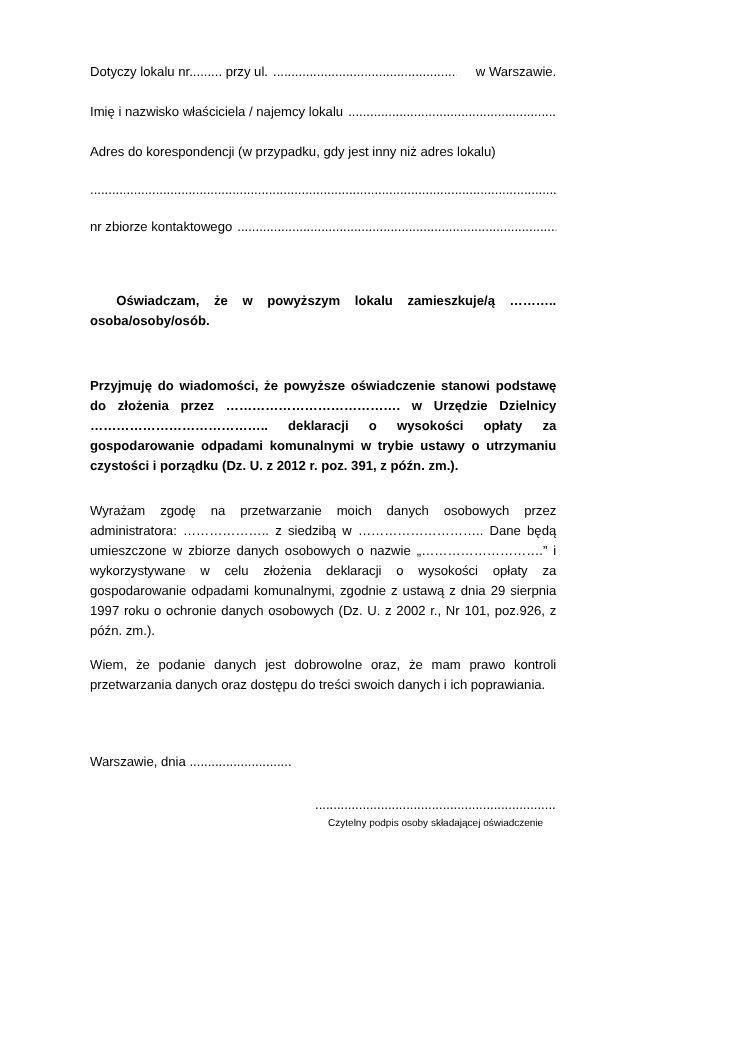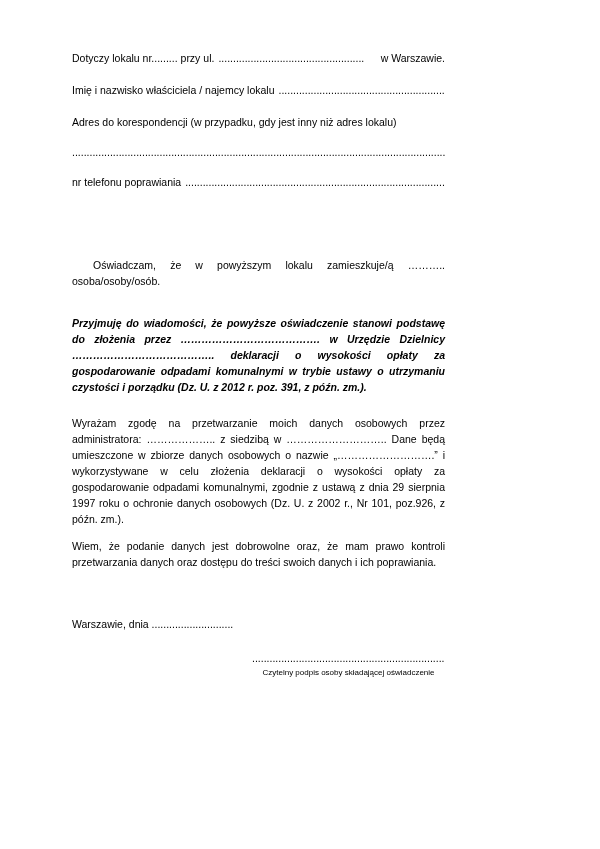--- a/index.html
+++ b/index.html
@@ -38,33 +38,33 @@
     margin-bottom: 17px;
   }
   .doc-title {
     text-align: center;
     font-weight: bold;
     font-size: 11px;
     margin-top: 33px;
     line-height: 14px;
   }
   .statement {
-    font-weight: normal;
+    font-weight: bold;
     text-indent: 21px;
-    margin-top: 68px;
+    margin-top: 44px;
     line-height: 16px;
     text-align: justify;
   }
   .para {
     text-align: justify;
     line-height: 16px;
   }
   .para.bold { font-weight: bold; }
   .p1 { margin-top: 7px; }
-  .p2 { margin-top: 26px; font-style: italic; }
+  .p2 { margin-top: 36px; }
   .p3 { margin-top: 20px; }
   .p4 { margin-top: 9px; }
   .date-line {
     margin-top: 48px;
     line-height: 13px;
   }
   .signature-block {
     width: 193px;
     margin-left: auto;
     margin-top: 22px;
@@ -96,21 +96,21 @@
   <div class="leader-row">
     <span class="lbl">Imię i nazwisko właściciela / najemcy lokalu</span>
     <span class="fill">................................................................................................................................................................................................................................................................</span>
   </div>
 
   <div class="plain-line">Adres do korespondencji (w przypadku, gdy jest inny niż adres lokalu)</div>
 
   <div class="full-fill">................................................................................................................................................................................................................................................................</div>
 
   <div class="leader-row" style="margin-bottom:0">
-    <span class="lbl">nr telefonu poprawiania</span>
+    <span class="lbl">nr zbiorze kontaktowego</span>
     <span class="fill">................................................................................................................................................................................................................................................................</span>
   </div>
 
 
   <p class="statement">Oświadczam, że w powyższym lokalu zamieszkuje/ą ……….. osoba/osoby/osób.</p>
 
 
   <p class="para bold p2">Przyjmuję do wiadomości, że powyższe oświadczenie stanowi podstawę do złożenia przez …………………………………. w Urzędzie Dzielnicy ………………………………….. deklaracji o wysokości opłaty za gospodarowanie odpadami komunalnymi w trybie ustawy o utrzymaniu czystości i porządku (Dz. U. z 2012 r. poz. 391, z późn. zm.).</p>
 
   <p class="para p3">Wyrażam zgodę na przetwarzanie moich danych osobowych przez administratora: ……………….. z siedzibą w ……………………….. Dane będą umieszczone w zbiorze danych osobowych o nazwie „……………………….” i wykorzystywane w celu złożenia deklaracji o wysokości opłaty za gospodarowanie odpadami komunalnymi, zgodnie z ustawą z dnia 29 sierpnia 1997 roku o ochronie danych osobowych (Dz. U. z 2002 r., Nr 101, poz.926, z późn. zm.).</p>

